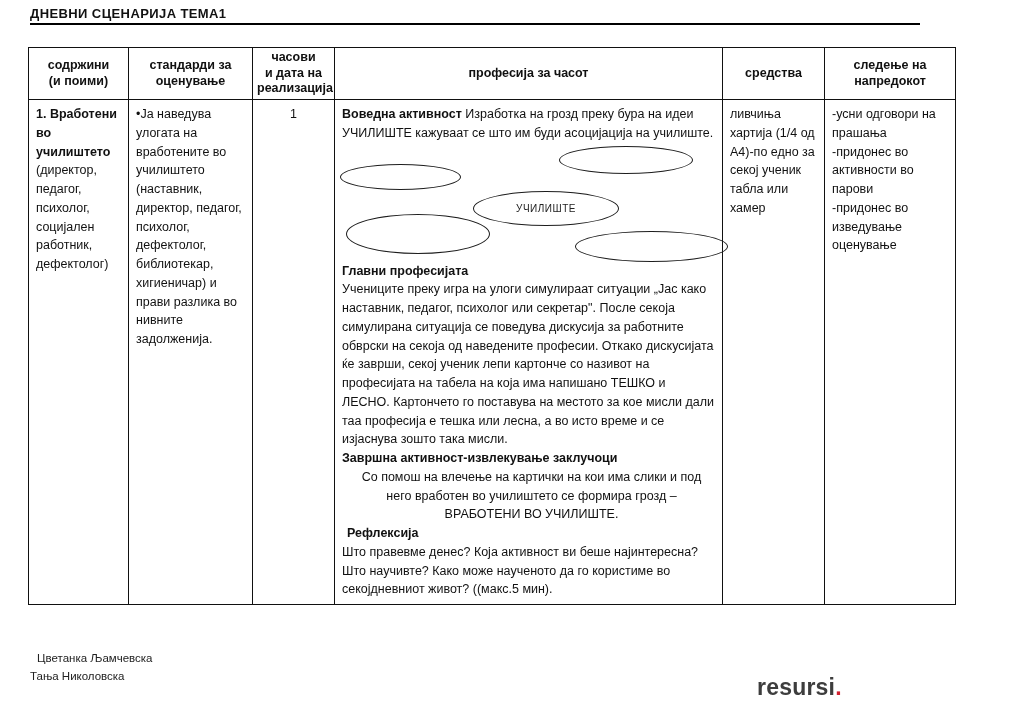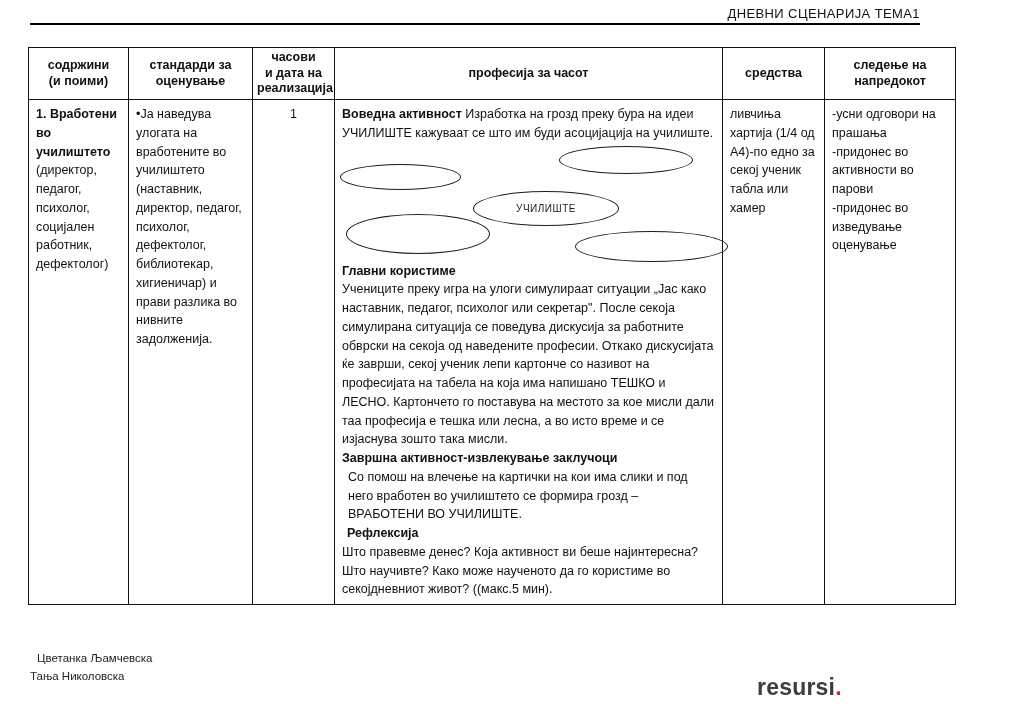--- a/index.html
+++ b/index.html
@@ -2,21 +2,21 @@
 <html><head>
 <meta charset="utf-8">
 <style>
   * { margin: 0; padding: 0; box-sizing: border-box; }
   html, body { width: 1020px; height: 721px; background: #ffffff; overflow: hidden; }
   body { font-family: "Liberation Sans", sans-serif; color: #111; position: relative; }
 
   .doc-title {
     position: absolute; left: 30px; top: 6px; width: 890px;
     border-bottom: 2px solid #000; padding-bottom: 2px;
-    font-size: 13px; font-weight: 400; letter-spacing: 0.4px; text-align: right;
+    font-size: 13px; font-weight: 700; letter-spacing: 0.4px;
   }
 
   table.lesson {
     position: absolute; left: 28px; top: 47px;
     border-collapse: collapse; table-layout: fixed;
     width: 927px;
   }
   table.lesson th, table.lesson td {
     border: 1.5px solid #111;
     vertical-align: top;
@@ -48,21 +48,21 @@
   .oval-label {
     position: absolute; inset: 0; display: flex; align-items: center; justify-content: center;
     font-size: 10px; letter-spacing: 0.5px; color: #222;
   }
   .oval1 { left: -2px;  top: 20px; width: 121px; height: 26px; }
   .oval2 { left: 217px; top: 2px;  width: 134px; height: 28px; }
   .oval3 { left: 131px; top: 47px; width: 146px; height: 35px; }
   .oval4 { left: 4px;   top: 70px; width: 144px; height: 40px; }
   .oval5 { left: 233px; top: 87px; width: 153px; height: 31px; }
 
-  .indent1 { padding-left: 6px; }
+  .indent1 { padding-left: 6px; text-align: center; }
   .indent2 { padding-left: 5px; }
 
   .authors { position: absolute; left: 30px; top: 650px; font-size: 11.5px; line-height: 1.55; color: #222; }
   .authors .a1 { padding-left: 7px; }
 
   .logo { position: absolute; left: 757px; top: 674px; display: flex; align-items: flex-end; }
   .logo .resursi {
     font-size: 23px; font-weight: 700; color: #3d3d3d; letter-spacing: 0.2px;
   }
   .logo .dot { color: #d2202f; }
@@ -120,21 +120,21 @@
         <div class="diagram">
           <div class="oval oval1"></div>
           <div class="oval oval2"></div>
           <div class="oval oval3">
             <span class="oval-label">УЧИЛИШТЕ</span>
           </div>
           <div class="oval oval4"></div>
           <div class="oval oval5"></div>
         </div>
 
-        <div class="bold">Главни користиме</div>
+        <div class="bold">Главни професијата</div>
         <div>Учениците преку игра на улоги симулираат ситуации „Јас како наставник, педагог, психолог или секретар". После секоја симулирана ситуација се поведува дискусија за работните обврски на секоја од наведените професии. Откако дискусијата ќе заврши, секој ученик лепи картонче со називот на професијата на табела на која има напишано ТЕШКО и ЛЕСНО. Картончето го поставува на местото за кое мисли дали таа професија е тешка или лесна, а во исто време и се изјаснува зошто така мисли.</div>
         <div class="bold">Завршна активност-извлекување заклучоци</div>
         <div class="indent1">Со помош на влечење на картички на кои има слики и под него вработен во училиштето се формира грозд – ВРАБОТЕНИ ВО УЧИЛИШТЕ.</div>
         <div class="bold indent2">Рефлексија</div>
         <div>Што правевме денес? Која активност ви беше најинтересна? Што научивте? Како може наученото да го користиме во секојдневниот живот? ((макс.5 мин).</div>
       </td>
       <td>
         <span>ливчиња хартија (1/4 од А4)-по едно за секој ученик табла или хамер</span>
       </td>
       <td class="progress-cell">

